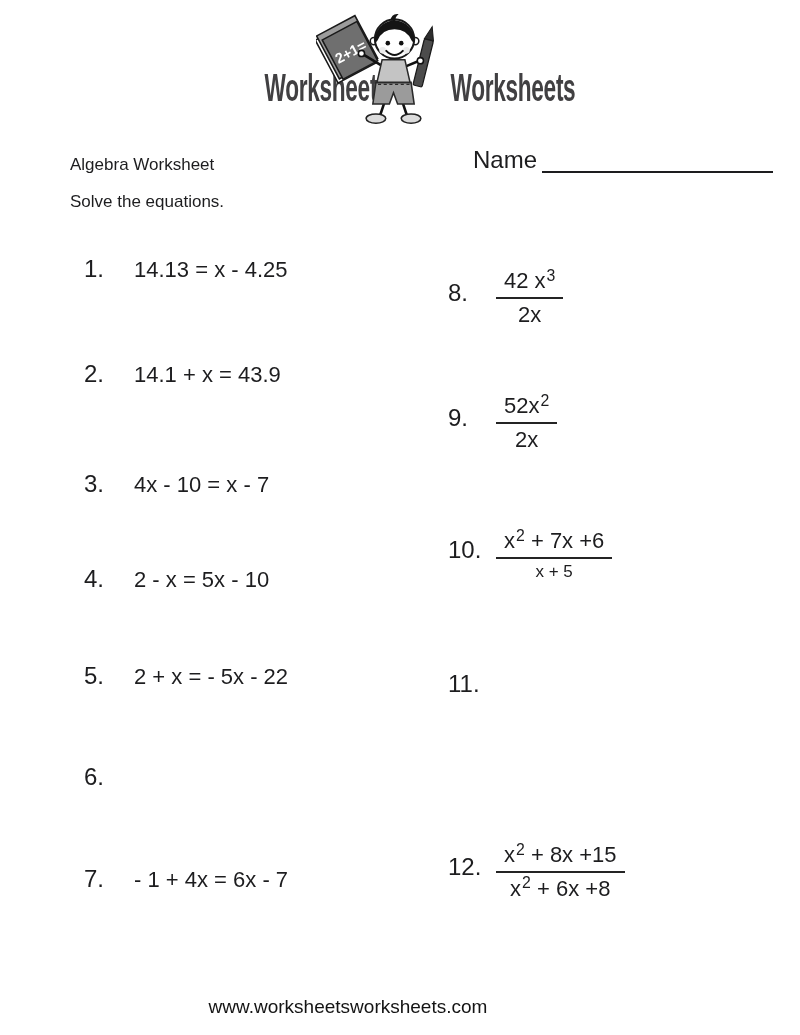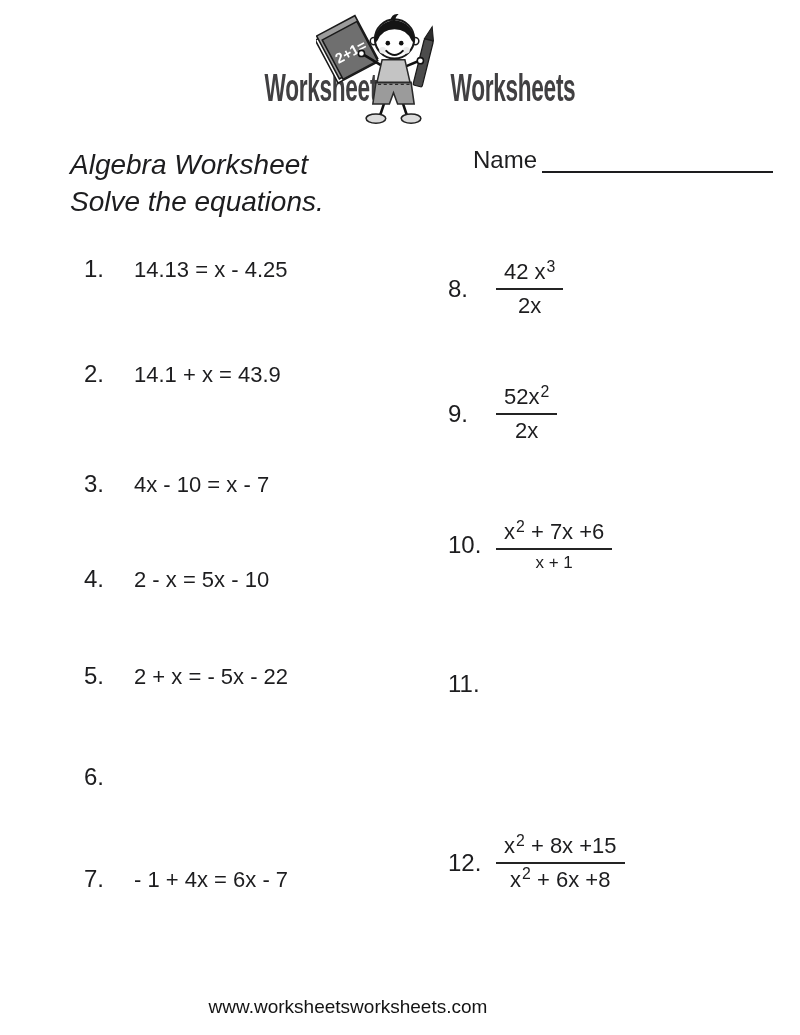--- a/index.html
+++ b/index.html
@@ -12,31 +12,31 @@
   .logo{position:absolute;top:0;left:0;width:800px;height:138px;}
   .logo-word{
     position:absolute;top:66px;width:150px;text-align:center;
     font-size:39px;font-weight:bold;color:#414042;letter-spacing:-0.5px;
     transform:scaleX(0.58);transform-origin:center;white-space:nowrap;
   }
   .logo-word.left{left:233px;}
   .logo-word.right{left:419px;}
   .mascot{position:absolute;left:316px;top:12px;}
   
-  .title-block{position:absolute;left:70px;top:146px;font-size:28px;line-height:37px;font-style:italic;}
+  .title-block{position:absolute;left:70px;top:146px;font-size:17px;line-height:37px;}
   .name-block{position:absolute;left:473px;top:146px;font-size:24px;text-align:right;}
   .name-line{display:inline-block;width:231px;height:24px;border-bottom:2px solid #1d1d1f;
     margin-left:5px;vertical-align:-5px;}
   
   .lrow{position:absolute;left:84px;display:flex;align-items:baseline;}
   .lrow .pnum{display:inline-block;width:30px;font-size:24px;}
   .lrow .peq{font-size:22px;margin-left:20px;white-space:nowrap;}
   .rrow{position:absolute;left:448px;display:flex;align-items:center;}
   .rrow .pnum{display:inline-block;width:40px;font-size:24px;}
-  .frac{display:inline-flex;flex-direction:column;align-items:center;margin-left:8px;}
+  .frac{display:inline-flex;flex-direction:column;align-items:center;margin-left:8px;margin-top:9px;}
   .f-num,.f-den{font-size:22px;padding:0 8px;white-space:nowrap;line-height:1.25;}
   .f-bar{align-self:stretch;height:2px;background:#242424;margin:2px 0;}
   .f-small{font-size:17px;}
   .frac sup{font-size:0.72em;line-height:0;vertical-align:0.45em;margin-left:1px;}
   
   .footer{position:absolute;top:996px;left:0;width:696px;text-align:center;font-size:19px;color:#141414;}
 </style>
 </head>
 <body>
 
@@ -139,21 +139,21 @@
       <span class="f-num">52x<sup>2</sup></span>
       <span class="f-bar"></span>
       <span class="f-den">2x</span>
     </div>
   </div>
   <div class="rrow" style="top:518px">
     <span class="pnum">10.</span>
     <div class="frac">
       <span class="f-num">x<sup>2</sup> + 7x +6</span>
       <span class="f-bar"></span>
-      <span class="f-den f-small">x + 1</span>
+      <span class="f-den f-small">x + 5</span>
     </div>
   </div>
   <div class="rrow" style="top:670px">
     <span class="pnum">11.</span>
   </div>
   <div class="rrow" style="top:832px">
     <span class="pnum">12.</span>
     <div class="frac">
       <span class="f-num">x<sup>2</sup> + 8x +15</span>
       <span class="f-bar"></span>

